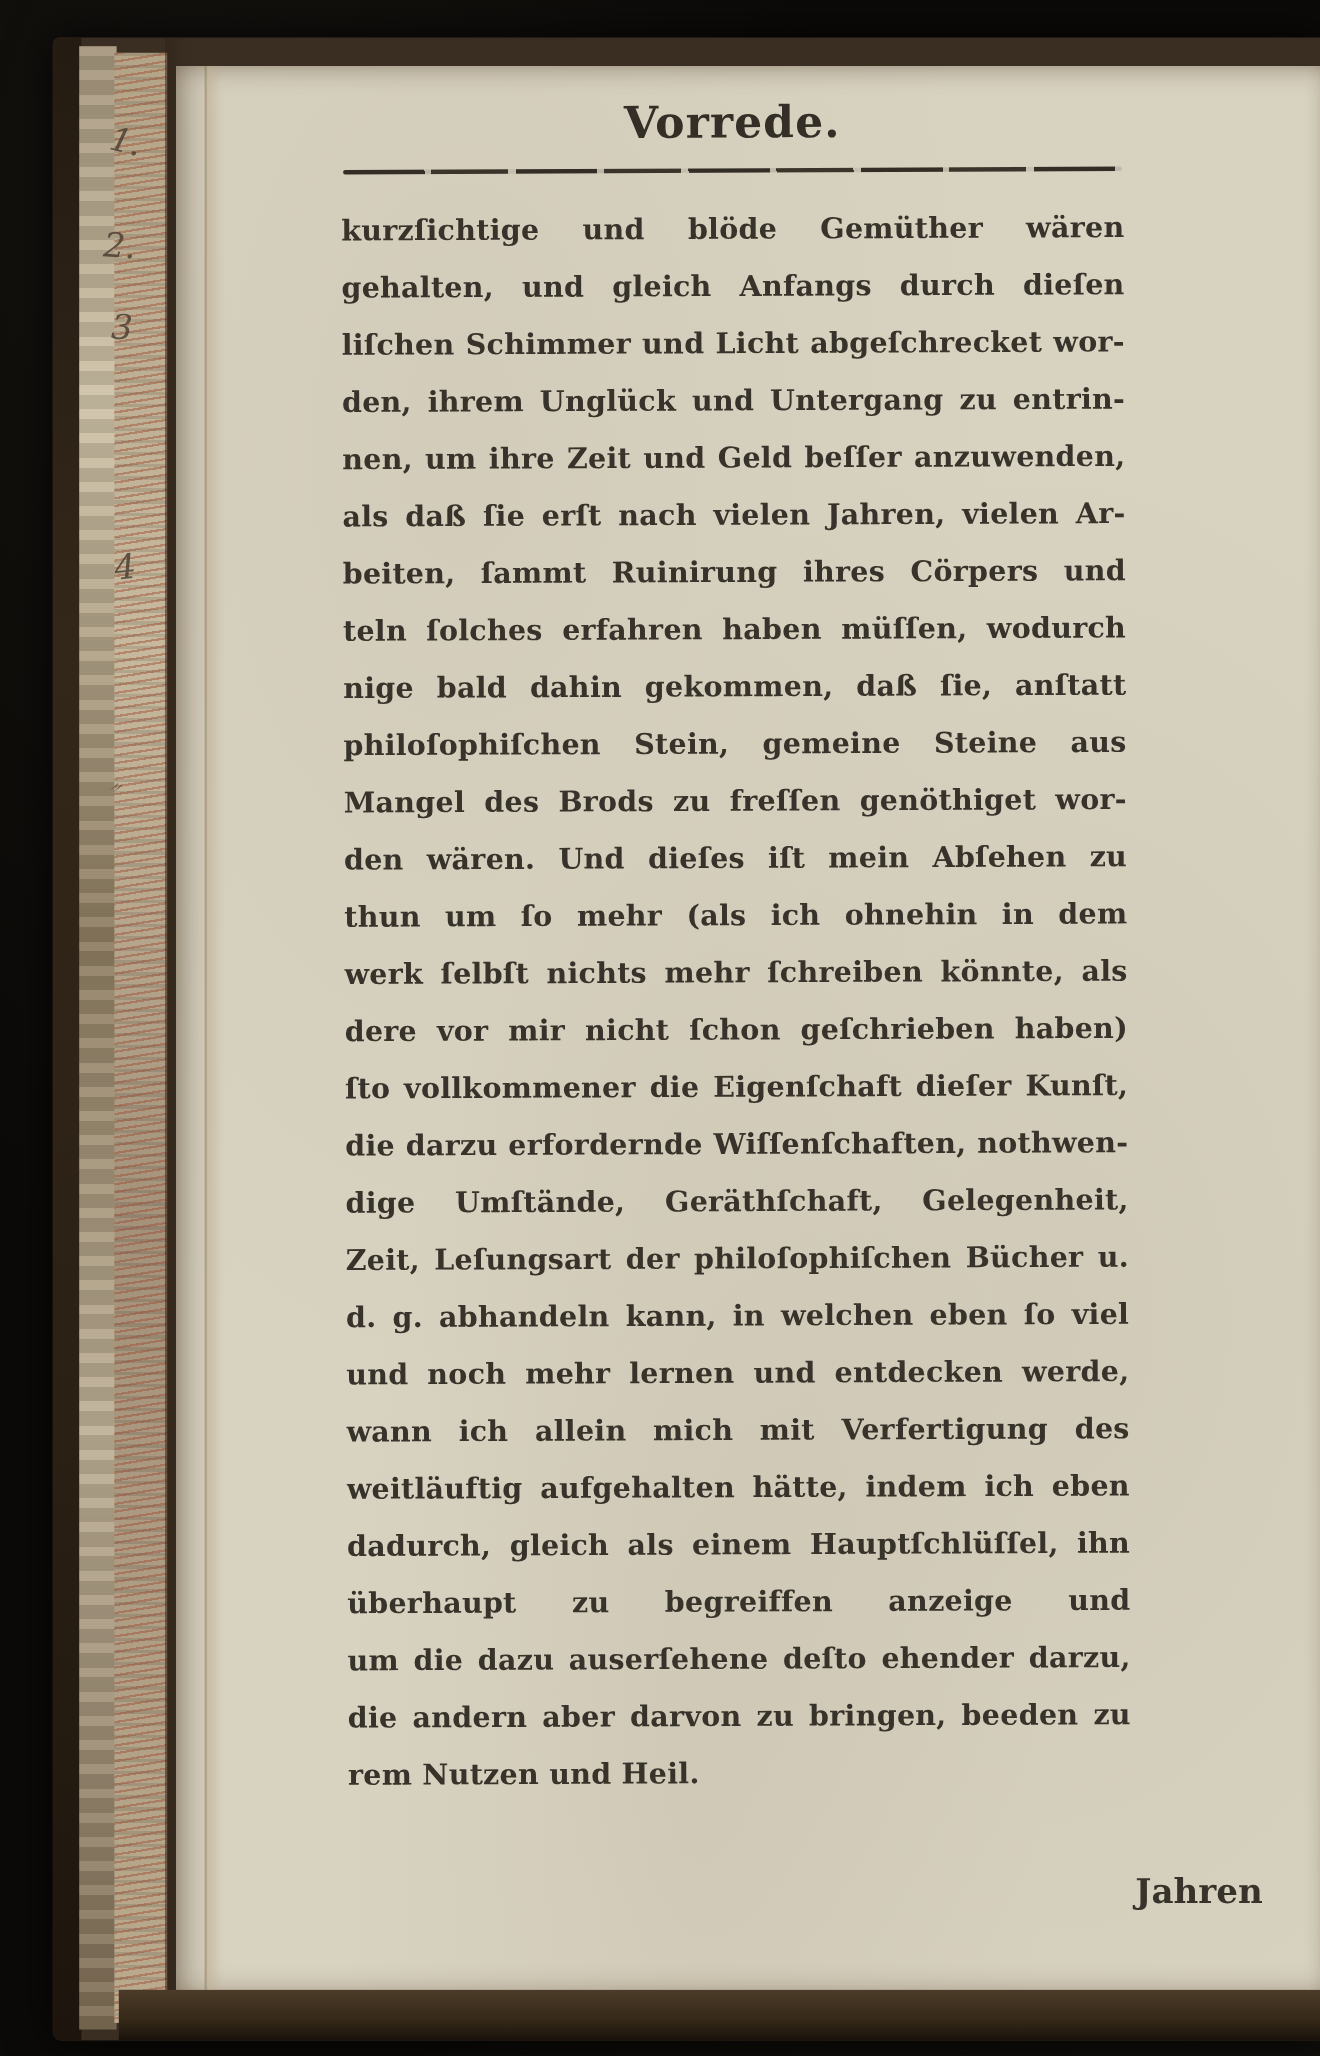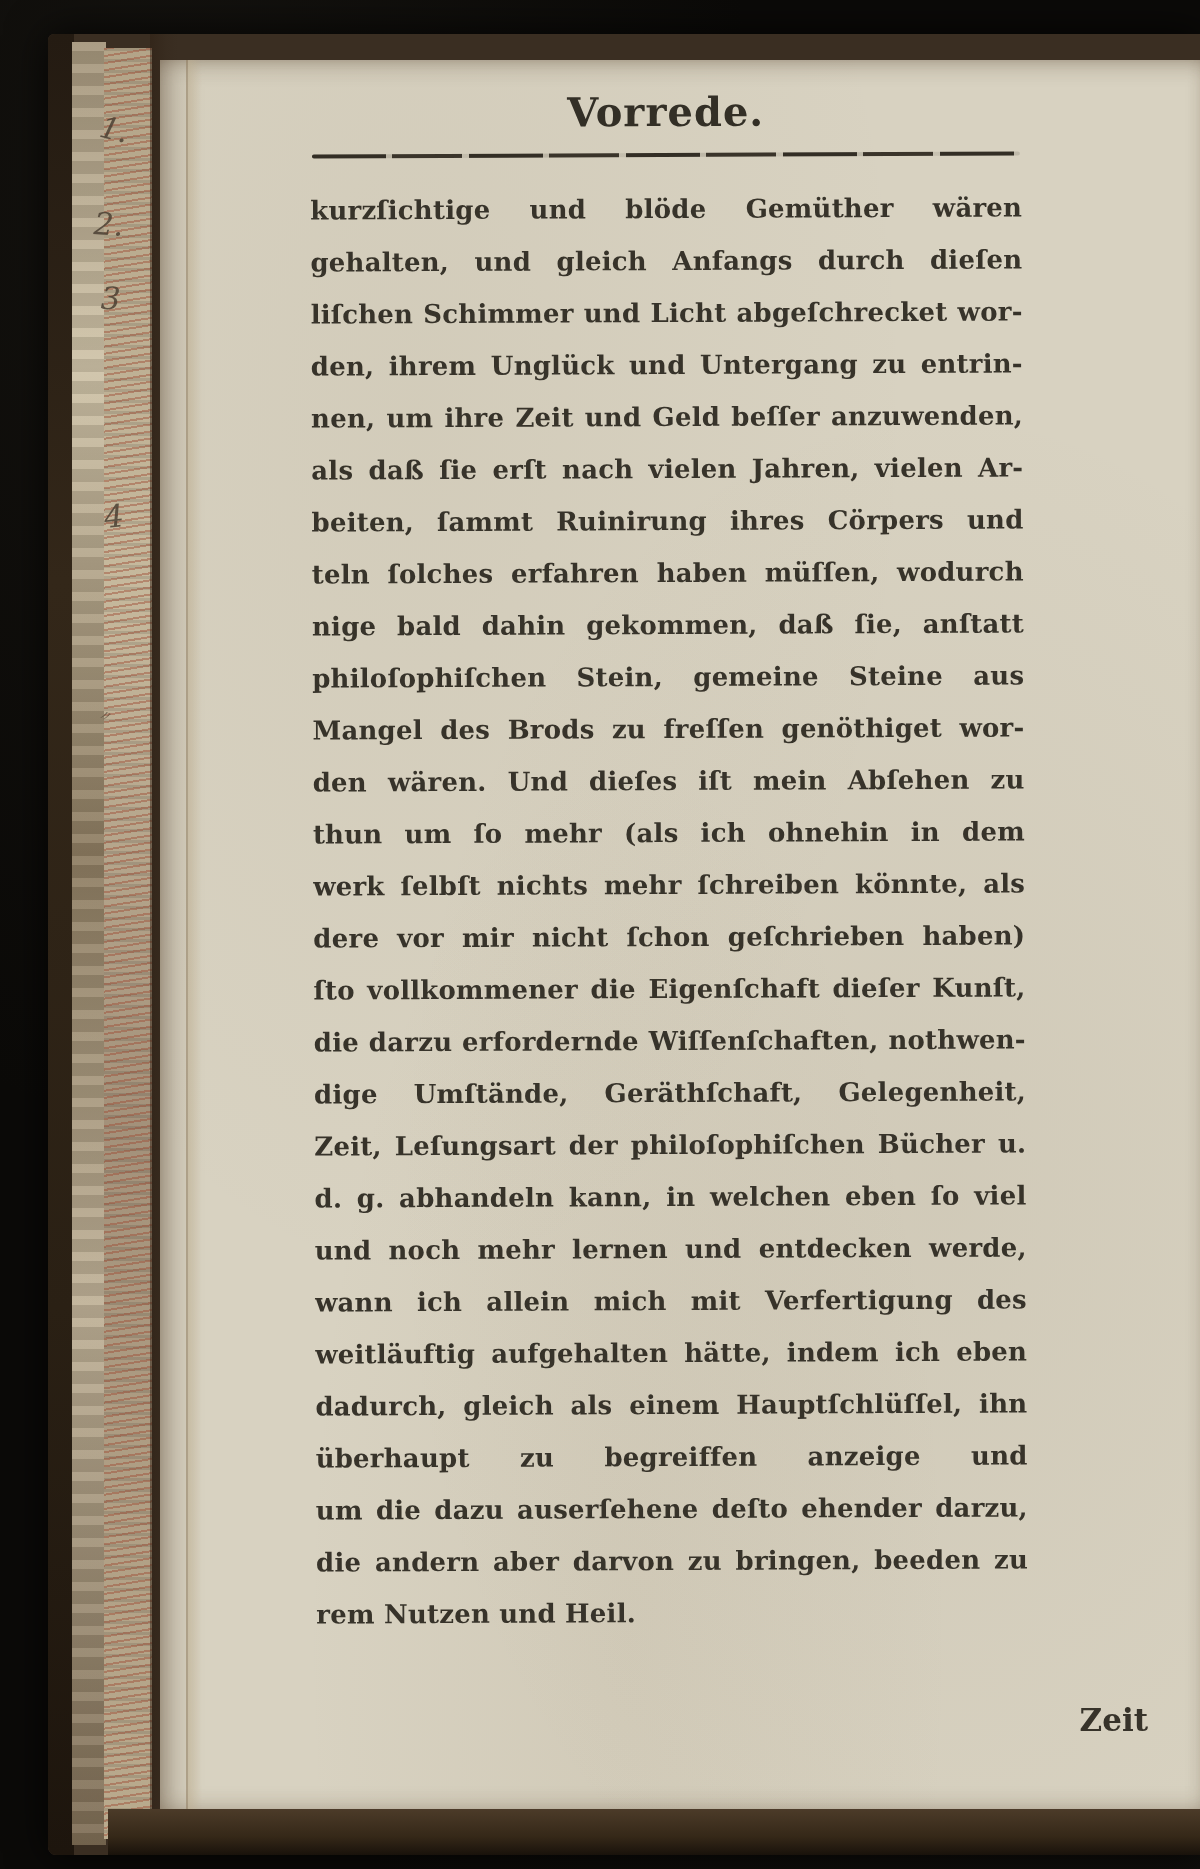--- a/index.html
+++ b/index.html
@@ -181,21 +181,21 @@
         <div class="line">und noch mehr lernen und entdecken werde, als</div>
         <div class="line">wann ich allein mich mit Verfertigung des Steins</div>
         <div class="line">weitläuftig aufgehalten hätte, indem ich eben</div>
         <div class="line">dadurch, gleich als einem Hauptſchlüſſel, ihn</div>
         <div class="line">überhaupt zu begreiffen anzeige und unterweiſe,</div>
         <div class="line">um die dazu auserſehene deſto ehender darzu,</div>
         <div class="line">die andern aber darvon zu bringen, beeden zu ih-</div>
         <div class="line line-last">rem Nutzen und Heil.</div>
       </div>
 
-      <div class="catchword">Zeit</div>
+      <div class="catchword">Jahren</div>
     </div>
 
     <div class="cover-lip"></div>
   </div>
 
   <span class="margin-note mn-1">1.</span>
   <span class="margin-note mn-2">2.</span>
   <span class="margin-note mn-3">3</span>
   <span class="margin-note mn-4">4</span>
   <span class="margin-note mn-mark">〃</span>

